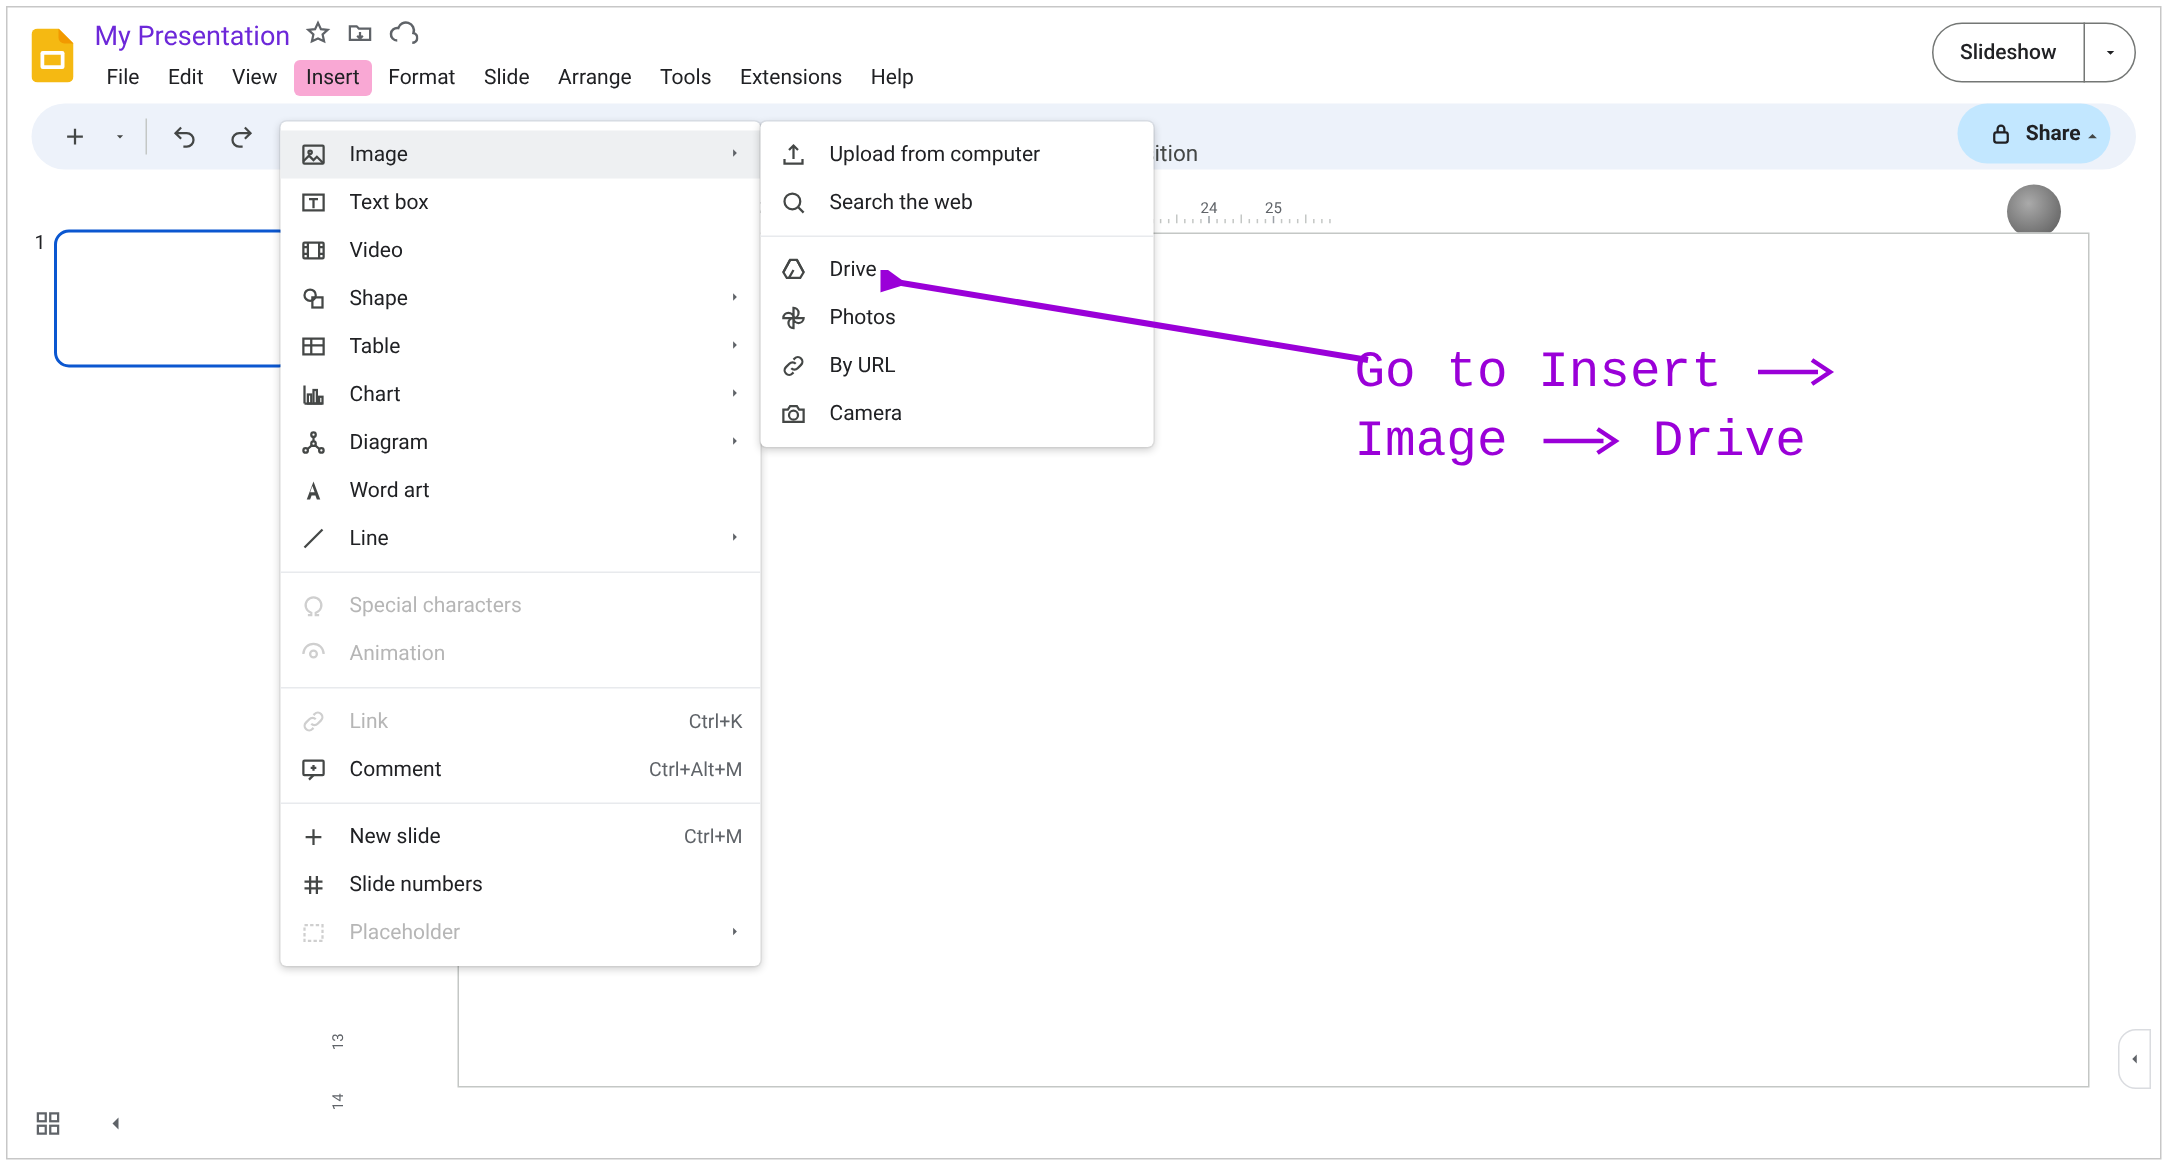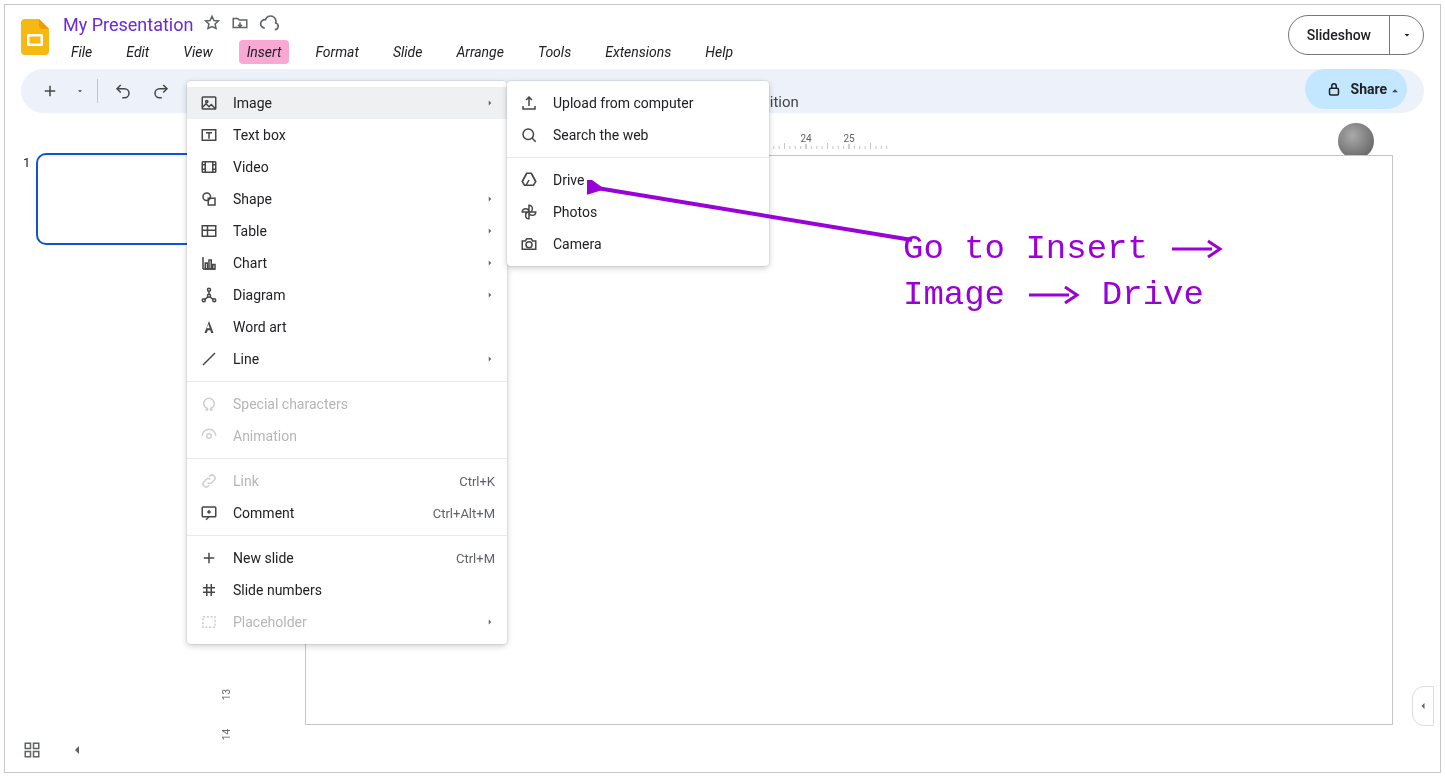--- a/index.html
+++ b/index.html
@@ -5,21 +5,21 @@
   * { box-sizing: border-box; margin: 0; padding: 0; }
   body { font-family: "Google Sans", Roboto, Arial, sans-serif; font-size: 14px; color: #202124; background: #fff; overflow: hidden; width: 1445px; height: 777px; position: relative; }
   .frame { position: absolute; inset: 4px; border: 1px solid #c7c7c7; background: #fff; }
 
   
   .titlebar { display: flex; align-items: center; height: 64px; padding: 0 16px 0 10px; }
   .app-logo { width: 40px; height: 40px; display:flex; align-items:center; justify-content:center; }
   .title-col { margin-left: 8px; }
   .doc-title-row { display:flex; align-items:center; gap:10px; height: 28px; }
   .doc-title { font-size: 18px; color:#6d28d9; }
-  .menubar { display:flex; gap: 18px; margin-top: 2px; font-style: italic; }
+  .menubar { display:flex; gap: 3px; margin-top: 2px; }
   .menu-item { padding: 4px 8px; border-radius: 4px; color:#202124; font-size: 14px; }
   .menu-item.active { background:#f9a8d4; }
   .titlebar-right { margin-left:auto; display:flex; align-items:center; gap: 14px; flex-direction: column; }
   .icon-btn { width:36px; height:36px; border-radius: 50%; display:flex; align-items:center; justify-content:center; color:#5f6368; }
   .slideshow-btn { display:flex; align-items:center; border:1px solid #747775; border-radius: 20px; height:40px; }
   .slideshow-main { padding: 0 18px; font-weight:500; }
   .slideshow-drop { width:34px; height:40px; border-left:1px solid #747775; display:flex; align-items:center; justify-content:center; }
   .share-btn { background:#c2e7ff; border-radius:20px; height:40px; padding:0 20px; display:flex; align-items:center; gap:8px; font-weight:700; }
   .avatar { width:36px; height:36px; border-radius:50%; background: radial-gradient(circle at 40% 35%, #aaa, #555); }
 
@@ -553,20 +553,29 @@
         <span class="ic">
           <svg width="18" height="18" viewBox="0 0 24 24" fill="none" stroke="currentColor" stroke-width="2">
             <path d="M12 12L12 3a4 4 0 0 1 0 9zM12 12h9a4 4 0 0 1-9 0zM12 12v9a4 4 0 0 1 0-9zM12 12H3a4 4 0 0 1 9 0z"></path>
           </svg>
         </span>
         <span class="lbl">Photos</span>
       </div>
       <div class="row">
         <span class="ic">
           <svg width="18" height="18" viewBox="0 0 24 24" fill="none" stroke="currentColor" stroke-width="2">
+            <path d="M10 14a4 4 0 0 0 5.7 0l3-3a4 4 0 0 0-5.7-5.7l-1 1"></path>
+            <path d="M14 10a4 4 0 0 0-5.7 0l-3 3a4 4 0 0 0 5.7 5.7l1-1"></path>
+          </svg>
+        </span>
+        <span class="lbl">By URL</span>
+      </div>
+      <div class="row">
+        <span class="ic">
+          <svg width="18" height="18" viewBox="0 0 24 24" fill="none" stroke="currentColor" stroke-width="2">
             <path d="M3 8h4l2-3h6l2 3h4v11H3z"></path>
             <circle cx="12" cy="13" r="4"></circle>
           </svg>
         </span>
         <span class="lbl">Camera</span>
       </div>
     </div>
 
   <svg class="big-arrow" width="335" height="70">
     <defs>

